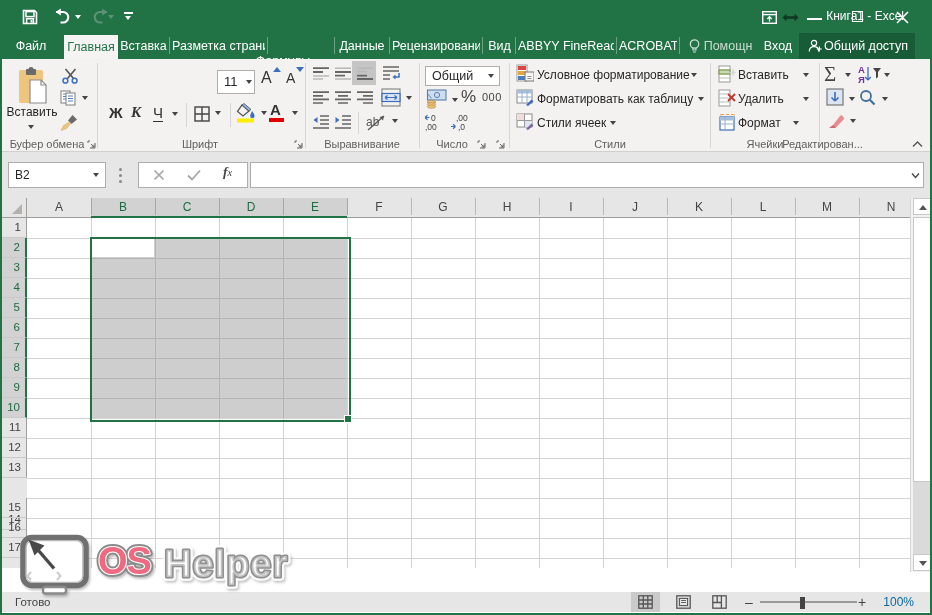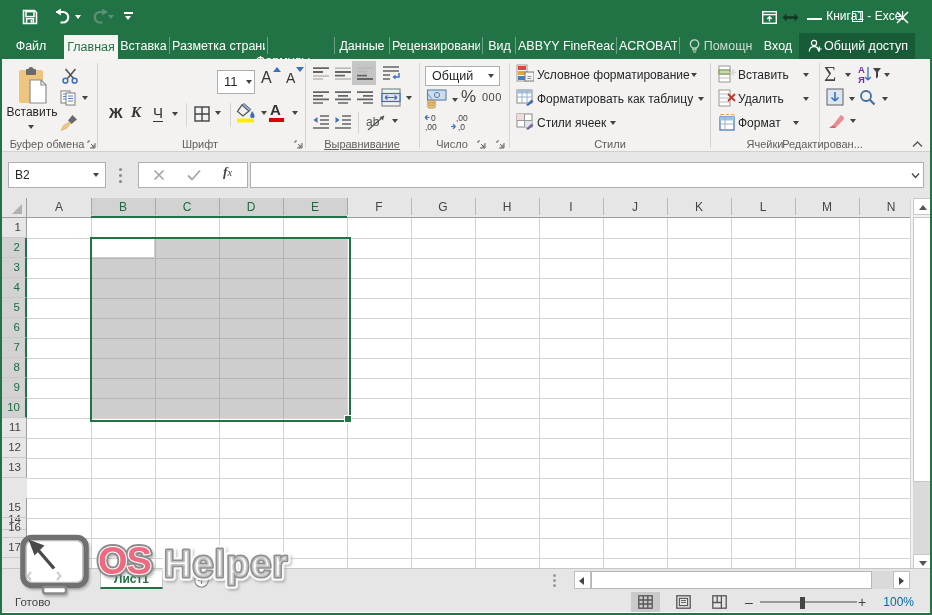--- a/index.html
+++ b/index.html
@@ -228,21 +228,21 @@
       <path d="M8 2 h9 M8 6 h9 M8 10 h9 M1 14 h16" stroke="#666" stroke-width="1.6"></path>
       <path d="M1.5 3 L5.5 6 L1.5 9 Z" fill="#3b6fbd"></path>
     </svg>
     <div class="gsep" style="left:358px;top:53px;height:22px;"></div>
     <svg class="abs" style="left:366px;top:54px;" width="22" height="18" viewBox="0 0 22 18">
       <text x="0" y="13" font-size="12" fill="#555" font-family="Liberation Sans">ab</text>
       <path d="M2 17 L18 3" stroke="#555" stroke-width="1.3"></path>
       <path d="M18 3 l-4.5 1 l3.5 3.5 z" fill="#555"></path>
     </svg>
     <div class="dd abs" style="left:392px;top:60px;"></div>
-    <div class="glabel" style="left:302px;width:120px;text-decoration:underline;">Выравнивание</div>
+    <div class="glabel" style="left:302px;width:120px;">Выравнивание</div>
     <div class="launch" style="left:477px;">
         <svg width="9" height="9" viewBox="0 0 9 9">
           <path d="M1 3 v-2 h2 M8 3 v5 h-5 M4 4 l3 3 M7 4.6 v2.4 h-2.4" fill="none" stroke="#666" stroke-width="1"></path>
         </svg>
       </div>
 
     <div class="wbox" style="left:425px;top:7px;width:75px;height:20px;">
       <div class="abs" style="left:6px;top:0;height:18px;line-height:18px;font-size:12.5px;color:#262626;">Общий</div>
       <div class="dd abs" style="left:62px;top:7px;"></div>
     </div>
@@ -442,36 +442,20 @@
     </div>
     <div id="vscroll">
       <div class="wbox" style="left:2px;top:0px;width:19px;height:17px;border-color:#c8c8c8;">
         <div class="abs" style="left:5px;top:6px;width:0;height:0;border-left:4px solid transparent;border-right:4px solid transparent;border-bottom:5px solid #555;"></div>
       </div>
       <div class="wbox" style="left:2px;top:19px;width:19px;height:265px;border-color:#c8c8c8;"></div>
       <div class="abs" style="left:2px;top:284px;width:19px;height:72px;background:#dadada;"></div>
       <div class="wbox" style="left:2px;top:356px;width:19px;height:17px;border-color:#c8c8c8;">
         <div class="abs" style="left:5px;top:6px;width:0;height:0;border-left:4px solid transparent;border-right:4px solid transparent;border-top:5px solid #555;"></div>
       </div>
-    </div>
-  </div>
-  <div id="tabbar">
-    <div class="abs" style="left:100px;top:2px;width:61px;height:16px;background:#fff;border-bottom:2.5px solid #217346;box-sizing:content-box;text-align:center;line-height:17px;font-size:12px;font-weight:bold;color:#217346;border-left:1px solid #c6c6c6;border-right:1px solid #c6c6c6;">Лист1</div>
-    <svg class="abs" style="left:194px;top:4px;" width="15" height="15" viewBox="0 0 15 15">
-      <circle cx="7.5" cy="7.5" r="6.7" fill="#fff" stroke="#848484" stroke-width="1.1"></circle>
-      <path d="M7.5 4 v7 M4 7.5 h7" stroke="#848484" stroke-width="1.2"></path>
-    </svg>
-    <div class="abs" style="left:553px;top:5px;width:3px;height:3px;background:#9a9a9a;border-radius:50%;box-shadow:0 5px 0 #9a9a9a,0 10px 0 #9a9a9a;"></div>
-    <div class="wbox" style="left:574px;top:2px;width:17px;height:18px;border-color:#c0c0c0;">
-      <div class="abs" style="left:4px;top:4.5px;width:0;height:0;border-top:4px solid transparent;border-bottom:4px solid transparent;border-right:5px solid #444;"></div>
-    </div>
-    <div class="wbox" style="left:591px;top:2px;width:281px;height:18px;border-color:#b6b6b6;"></div>
-    <div class="abs" style="left:872px;top:2px;width:21px;height:18px;background:#dadada;"></div>
-    <div class="wbox" style="left:893px;top:2px;width:17px;height:18px;border-color:#c0c0c0;">
-      <div class="abs" style="left:5px;top:4.5px;width:0;height:0;border-top:4px solid transparent;border-bottom:4px solid transparent;border-left:5px solid #444;"></div>
     </div>
   </div>
   <div id="statusbar">
     <div class="abs" style="left:15px;top:4px;">Готово</div>
     <div class="abs" style="left:631px;top:0;width:29px;height:20px;background:#cacaca;"></div>
     <svg class="abs" style="left:638px;top:3px;" width="15" height="14" viewBox="0 0 15 14">
       <rect x="0.8" y="0.8" width="13.4" height="12.4" fill="none" stroke="#555" stroke-width="1.3"></rect>
       <path d="M5.3 0.8 V13.2 M9.8 0.8 V13.2 M0.8 5 H14.2 M0.8 9 H14.2" stroke="#555" stroke-width="1.3"></path>
     </svg>
     <svg class="abs" style="left:676px;top:3px;" width="15" height="14" viewBox="0 0 15 14">

